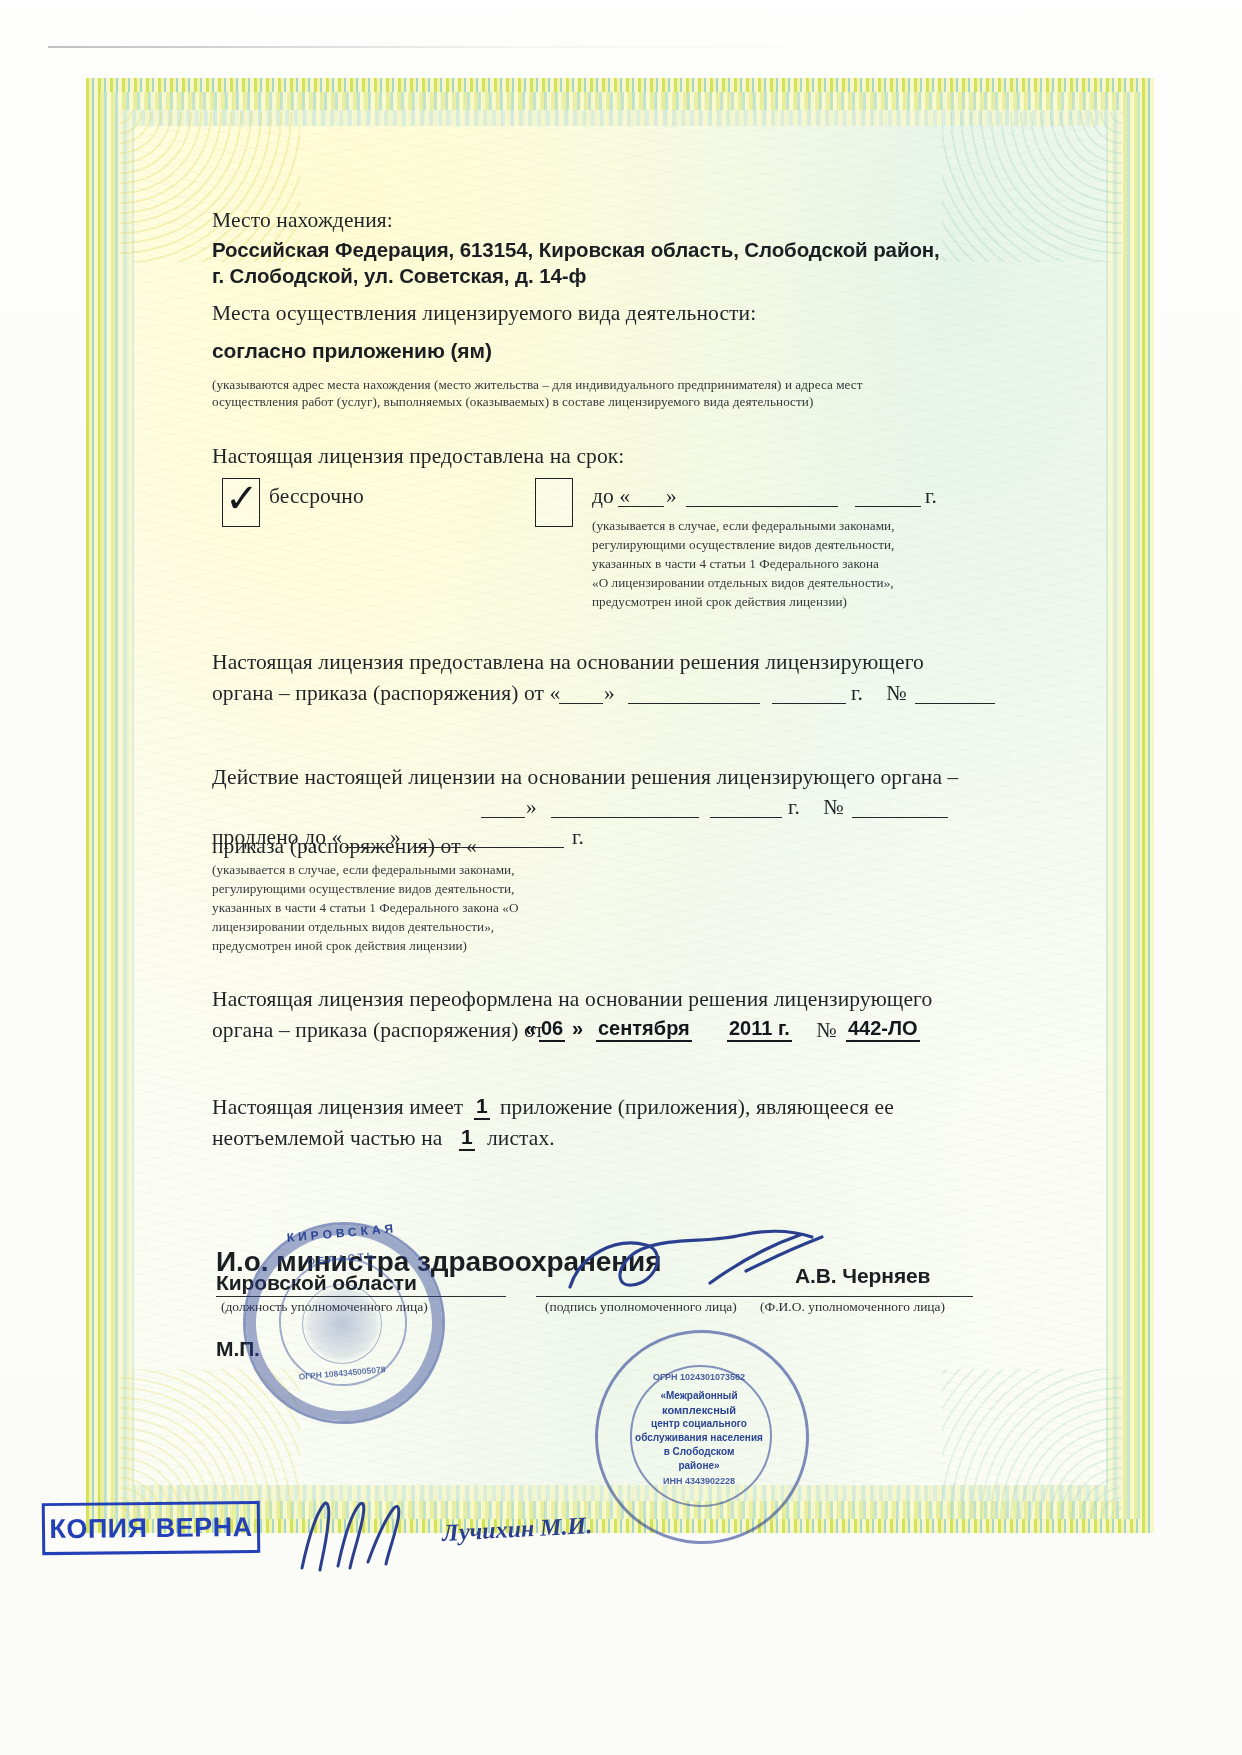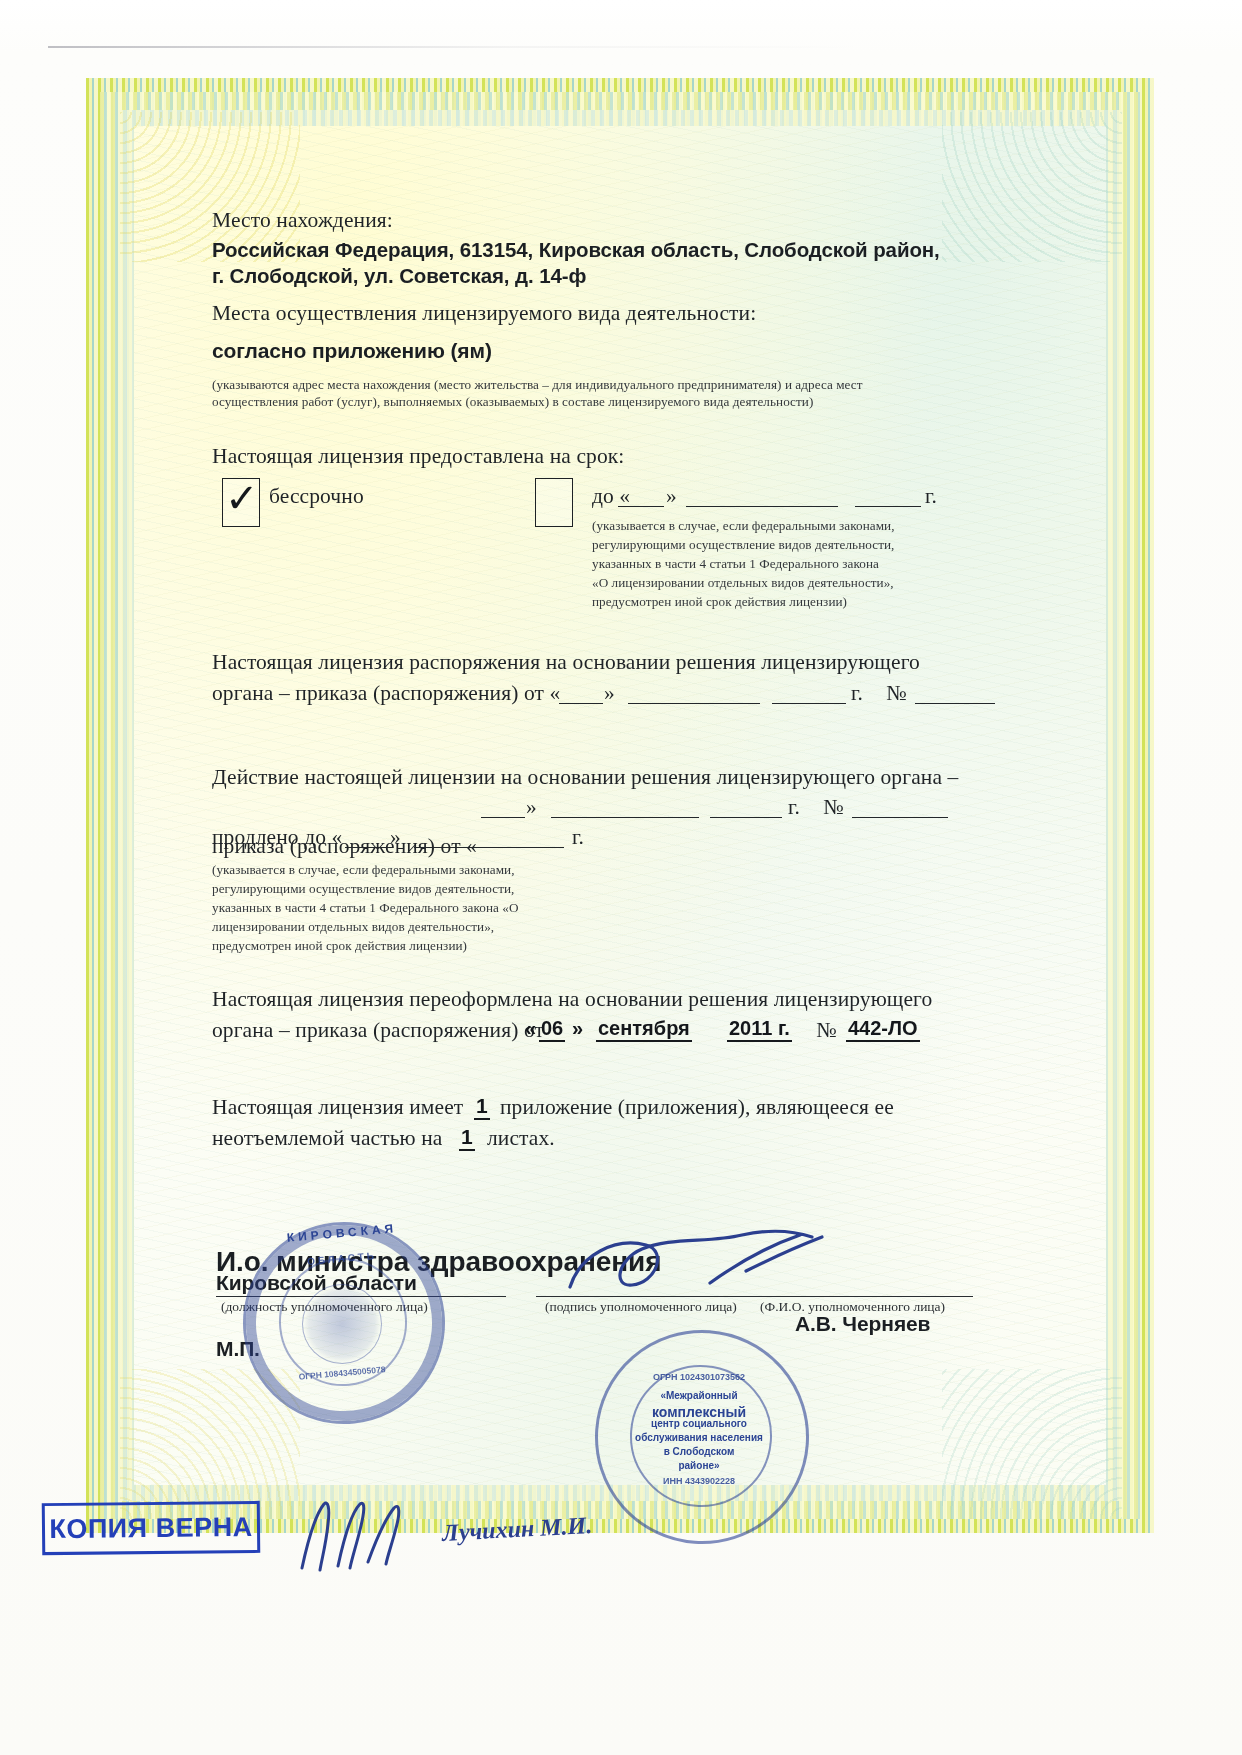--- a/index.html
+++ b/index.html
@@ -195,21 +195,21 @@
   <div class="uline" style="left:686px;top:506px;width:152px;"></div>
   <div class="uline" style="left:855px;top:506px;width:66px;"></div>
   <div class="ln body-text" style="left:925px;top:484px;">г.</div>
 
   <div class="ln fine" style="left:592px;top:518px;">(указывается в случае, если федеральными законами,</div>
   <div class="ln fine" style="left:592px;top:537px;">регулирующими осуществление видов деятельности,</div>
   <div class="ln fine" style="left:592px;top:556px;">указанных в части 4 статьи 1 Федерального закона</div>
   <div class="ln fine" style="left:592px;top:575px;">«О лицензировании отдельных видов деятельности»,</div>
   <div class="ln fine" style="left:592px;top:594px;">предусмотрен иной срок действия лицензии)</div>
 
-  <div class="ln body-text" style="left:212px;top:650px;">Настоящая лицензия распоряжения на основании решения лицензирующего</div>
+  <div class="ln body-text" style="left:212px;top:650px;">Настоящая лицензия предоставлена на основании решения лицензирующего</div>
 
   <div class="ln body-text" style="left:212px;top:681px;">органа – приказа (распоряжения) от «</div>
   <div class="uline" style="left:559px;top:703px;width:44px;"></div>
   <div class="ln body-text" style="left:604px;top:681px;">»</div>
   <div class="uline" style="left:628px;top:703px;width:132px;"></div>
   <div class="uline" style="left:772px;top:703px;width:74px;"></div>
   <div class="ln body-text" style="left:851px;top:681px;">г.</div>
   <div class="ln body-text" style="left:886px;top:681px;">№</div>
   <div class="uline" style="left:915px;top:703px;width:80px;"></div>
 
@@ -256,40 +256,40 @@
   <div class="ln body-text" style="left:487px;top:1126px;">листах.</div>
 
   <div class="ln bold-sans" style="left:216px;top:1246px;font-size:28px;">И.о. министра  здравоохранения</div>
   <div class="ln bold-sans" style="left:216px;top:1271px;font-size:21px;">Кировской области</div>
   <div class="uline-thin" style="left:216px;top:1296px;width:290px;"></div>
   <div class="ln cap" style="left:221px;top:1299px;">(должность уполномоченного лица)</div>
 
   <div class="uline-thin" style="left:536px;top:1296px;width:247px;"></div>
   <div class="ln cap" style="left:545px;top:1299px;">(подпись уполномоченного лица)</div>
 
-  <div class="ln bold-sans" style="left:795px;top:1264px;font-size:21px;margin-top:48px;">А.В. Черняев</div>
+  <div class="ln bold-sans" style="left:795px;top:1264px;font-size:21px;">А.В. Черняев</div>
   <div class="uline-thin" style="left:758px;top:1296px;width:215px;"></div>
   <div class="ln cap" style="left:760px;top:1299px;">(Ф.И.О. уполномоченного лица)</div>
 
   <div class="ln bold-sans" style="left:216px;top:1337px;font-size:21px;">М.П.</div>
 
 </div>
 
 <div class="seal" id="seal-main"></div>
 <div id="seal-main-inner"></div>
 <div id="seal-main-core"></div>
 <div class="seal-txt" style="left:262px;top:1226px;width:160px;font-size:12px;letter-spacing:4px;transform:rotate(-5deg);">КИРОВСКАЯ</div>
 <div class="seal-txt" style="left:264px;top:1253px;width:156px;font-size:10px;letter-spacing:3px;opacity:.8;transform:rotate(-5deg);">ОБЛАСТЬ</div>
 <div class="seal-txt" style="left:256px;top:1368px;width:172px;font-size:8.5px;opacity:.75;transform:rotate(-5deg);">ОГРН 1084345005078</div>
 
 <div class="seal" id="seal-2"></div>
 <div id="seal-2-inner"></div>
 <div class="seal-txt" style="left:618px;top:1372px;width:162px;font-size:9px;opacity:.85;">ОГРН 1024301073562</div>
 <div class="seal-txt" style="left:618px;top:1390px;width:162px;font-size:10px;">«Межрайонный</div>
-<div class="seal-txt" style="left:618px;top:1404px;width:162px;font-size:14px;">комплексный</div>
+<div class="seal-txt" style="left:618px;top:1404px;width:162px;font-size:11px;">комплексный</div>
 <div class="seal-txt" style="left:618px;top:1418px;width:162px;font-size:10px;">центр социального</div>
 <div class="seal-txt" style="left:612px;top:1432px;width:174px;font-size:10px;">обслуживания населения</div>
 <div class="seal-txt" style="left:618px;top:1446px;width:162px;font-size:10px;">в Слободском</div>
 <div class="seal-txt" style="left:618px;top:1460px;width:162px;font-size:10px;">районе»</div>
 <div class="seal-txt" style="left:618px;top:1476px;width:162px;font-size:9px;opacity:.85;">ИНН 4343902228</div>
 
 <svg class="sig" style="left:560px;top:1225px;" width="300" height="80" viewBox="0 0 300 80">
   <path d="M10 62 C 20 30, 55 12, 86 20 C 108 26, 96 58, 72 60 C 52 62, 58 34, 82 24
            C 110 12, 150 18, 182 10 C 205 5, 228 4, 252 12
            M 150 58 C 175 40, 205 22, 240 10

